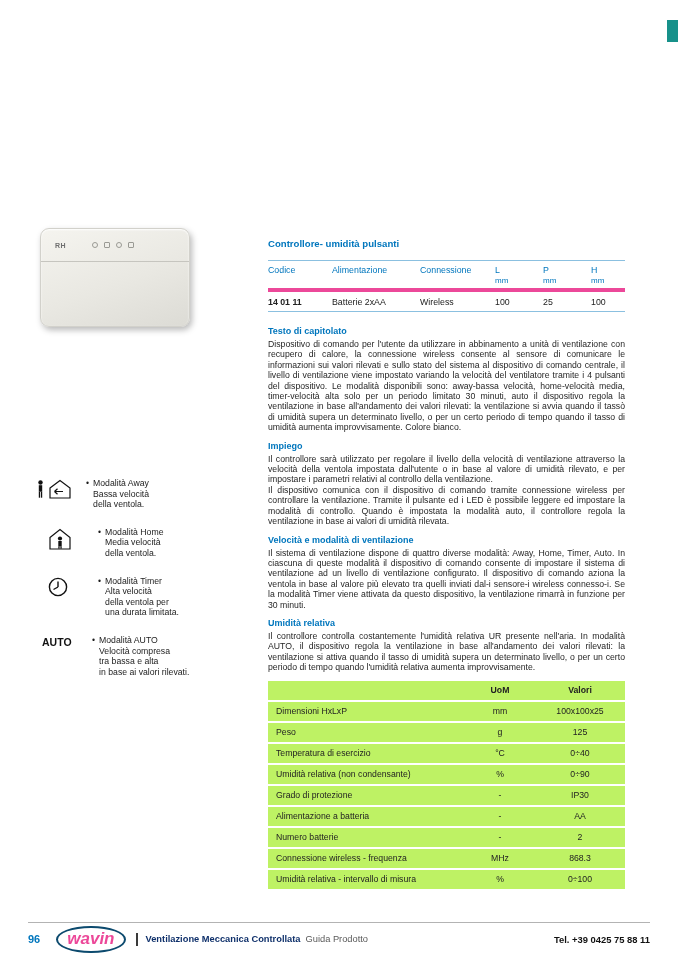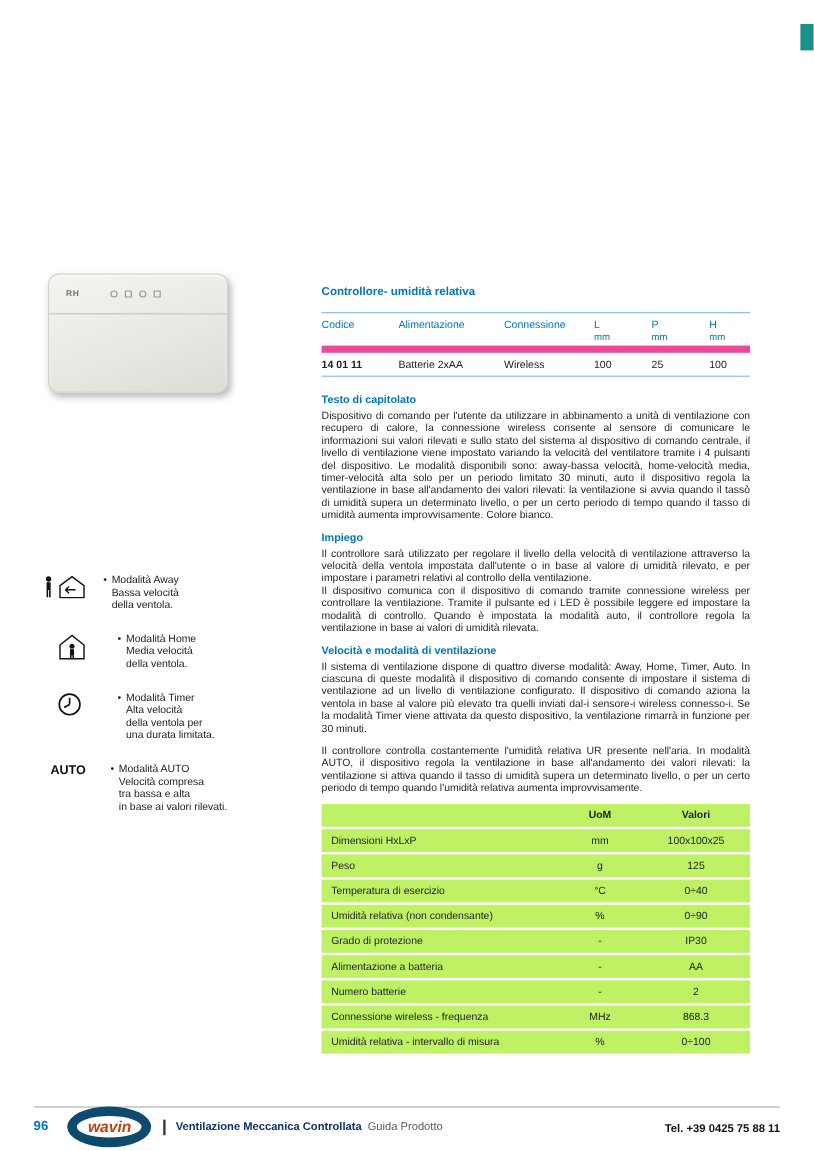--- a/index.html
+++ b/index.html
@@ -33,21 +33,21 @@
   .bullet{margin-right:4px;}
   .mode-text{white-space:pre-line;line-height:10.6px;}
 
   
   .right-col{position:absolute;left:268px;top:238px;width:357px;}
   .prod-title{color:#0076BD;font-weight:bold;font-size:9.6px;margin-bottom:11px;}
 
   .spec-table{margin-bottom:14px;font-size:8.8px;}
   .spec-head{
     display:grid;grid-template-columns:64px 88px 75px 48px 48px 1fr;
-    border-top:1px solid #8bc0e0;border-bottom:6px solid #ec4899;
+    border-top:1px solid #8bc0e0;border-bottom:4px solid #ec4899;
     padding:4px 0 3px 0;color:#0076BD;
   }
   .spec-head .unit{font-size:8px;margin-top:1px;}
   .spec-row{
     display:grid;grid-template-columns:64px 88px 75px 48px 48px 1fr;
     padding:5px 0 4px 0;border-bottom:1px solid #8bc0e0;color:#222;
   }
   .spec-row .code{font-weight:bold;}
 
   .section{margin-bottom:8px;}
@@ -63,22 +63,22 @@
   }
   .tech-row.head{font-weight:bold;}
   .tech-row .c0{padding-left:8px;}
   .tech-row .c1,.tech-row .c2{text-align:center;}
 
   
   .footer-rule{position:absolute;left:28px;right:28px;top:922px;border-top:1px solid #b3b3b3;}
   .footer{position:absolute;left:28px;right:28px;top:928px;height:22px;display:flex;align-items:center;}
   .page-num{color:#0076BD;font-weight:bold;font-size:11px;margin-right:16px;}
   .logo{
-    border:8px solid #0c4a6e;border-radius:50%;padding:1px 9px 2px 9px;
-    font-style:italic;font-weight:bold;color:#c2410c;font-size:13px;margin-right:10px;
+    border:2px solid #0c4a6e;border-radius:50%;padding:1px 9px 2px 9px;
+    font-style:italic;font-weight:bold;color:#ec4899;font-size:17px;margin-right:10px;
   }
   .footer-div{width:2px;height:13px;background:#3a3a3a;margin-right:8px;}
   .footer-title{font-weight:bold;font-size:9.3px;color:#10316b;margin-right:5px;}
   .footer-sub{font-size:9.3px;color:#5a5a5a;}
   .footer-phone{margin-left:auto;font-weight:bold;font-size:9.4px;color:#111;}
 </style>
 </head>
 <body>
 
 <div class="corner-tab"></div>
@@ -150,21 +150,21 @@
     <div class="mode-text">Modalità AUTO
 Velocità compresa
 tra bassa e alta
 in base ai valori rilevati.</div>
   </div>
 
 </div>
 
 <div class="right-col">
 
-  <div class="prod-title">Controllore- umidità relativa</div>
+  <div class="prod-title">Controllore- umidità pulsanti</div>
 
   <div class="spec-table">
     <div class="spec-head">
       <div>
           <div>Codice</div>
         </div>
       <div>
           <div>Alimentazione</div>
         </div>
       <div>
@@ -203,20 +203,21 @@
     <div class="sec-text">Il controllore sarà utilizzato per regolare il livello della velocità di ventilazione attraverso la velocità della ventola impostata dall'utente o in base al valore di umidità rilevato, e per impostare i parametri relativi al controllo della ventilazione.
 Il dispositivo comunica con il dispositivo di comando tramite connessione wireless per controllare la ventilazione. Tramite il pulsante ed i LED è possibile leggere ed impostare la modalità di controllo. Quando è impostata la modalità auto, il controllore regola la ventilazione in base ai valori di umidità rilevata.</div>
   </div>
 
   <div class="section">
     <div class="sec-heading">Velocità e modalità di ventilazione</div>
     <div class="sec-text">Il sistema di ventilazione dispone di quattro diverse modalità: Away, Home, Timer, Auto. In ciascuna di queste modalità il dispositivo di comando consente di impostare il sistema di ventilazione ad un livello di ventilazione configurato. Il dispositivo di comando aziona la ventola in base al valore più elevato tra quelli inviati dal-i sensore-i wireless connesso-i. Se la modalità Timer viene attivata da questo dispositivo, la ventilazione rimarrà in funzione per 30 minuti.</div>
   </div>
 
   <div class="section">
+    <div class="sec-heading">Umidità relativa</div>
     <div class="sec-text">Il controllore controlla costantemente l'umidità relativa UR presente nell'aria. In modalità AUTO, il dispositivo regola la ventilazione in base all'andamento dei valori rilevati: la ventilazione si attiva quando il tasso di umidità supera un determinato livello, o per un certo periodo di tempo quando l'umidità relativa aumenta improvvisamente.</div>
   </div>
 
 
   <div class="tech-table">
     <div class="tech-row head">
       <div class="c0"></div>
       <div class="c1">UoM</div>
       <div class="c2">Valori</div>
     </div>

